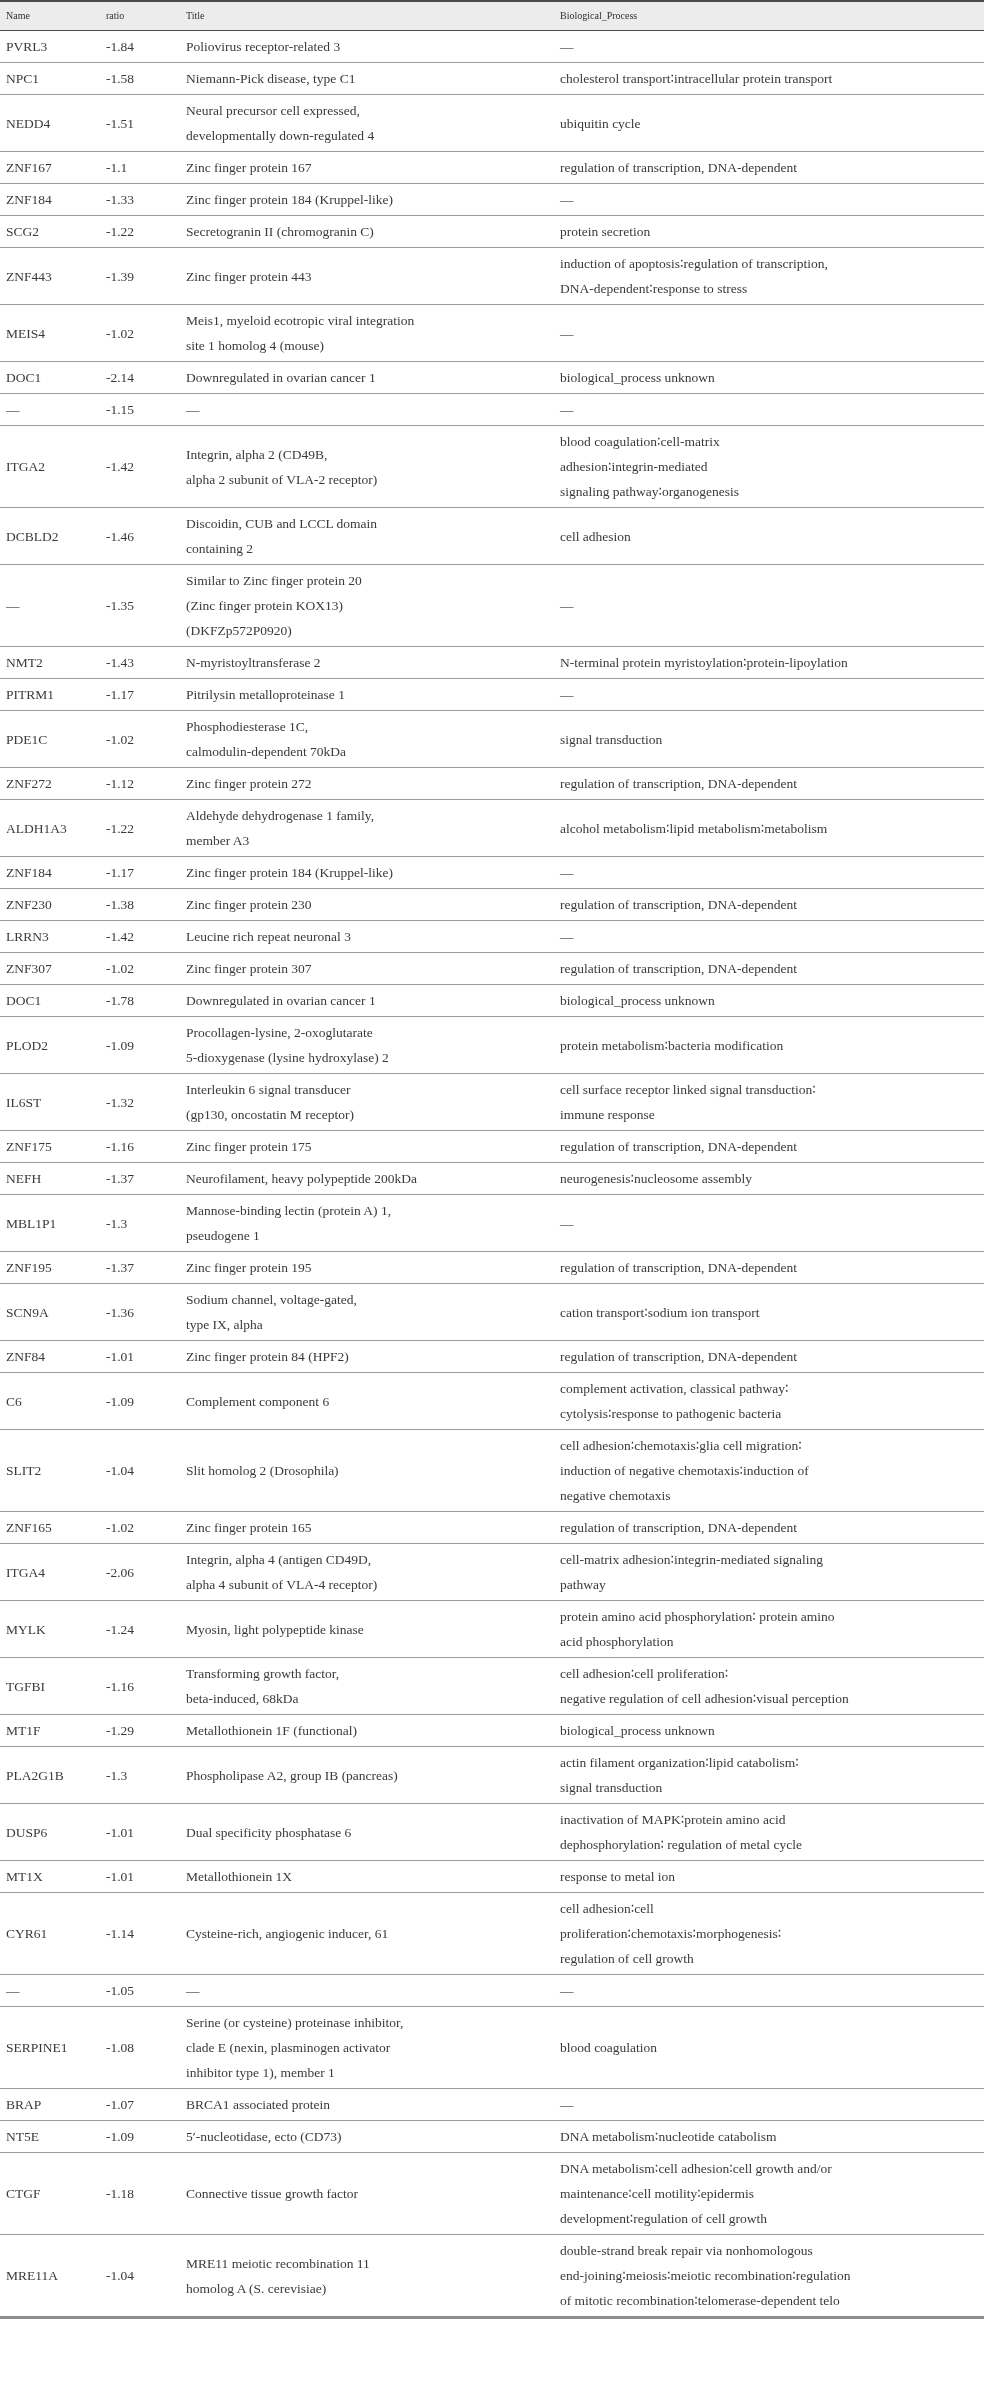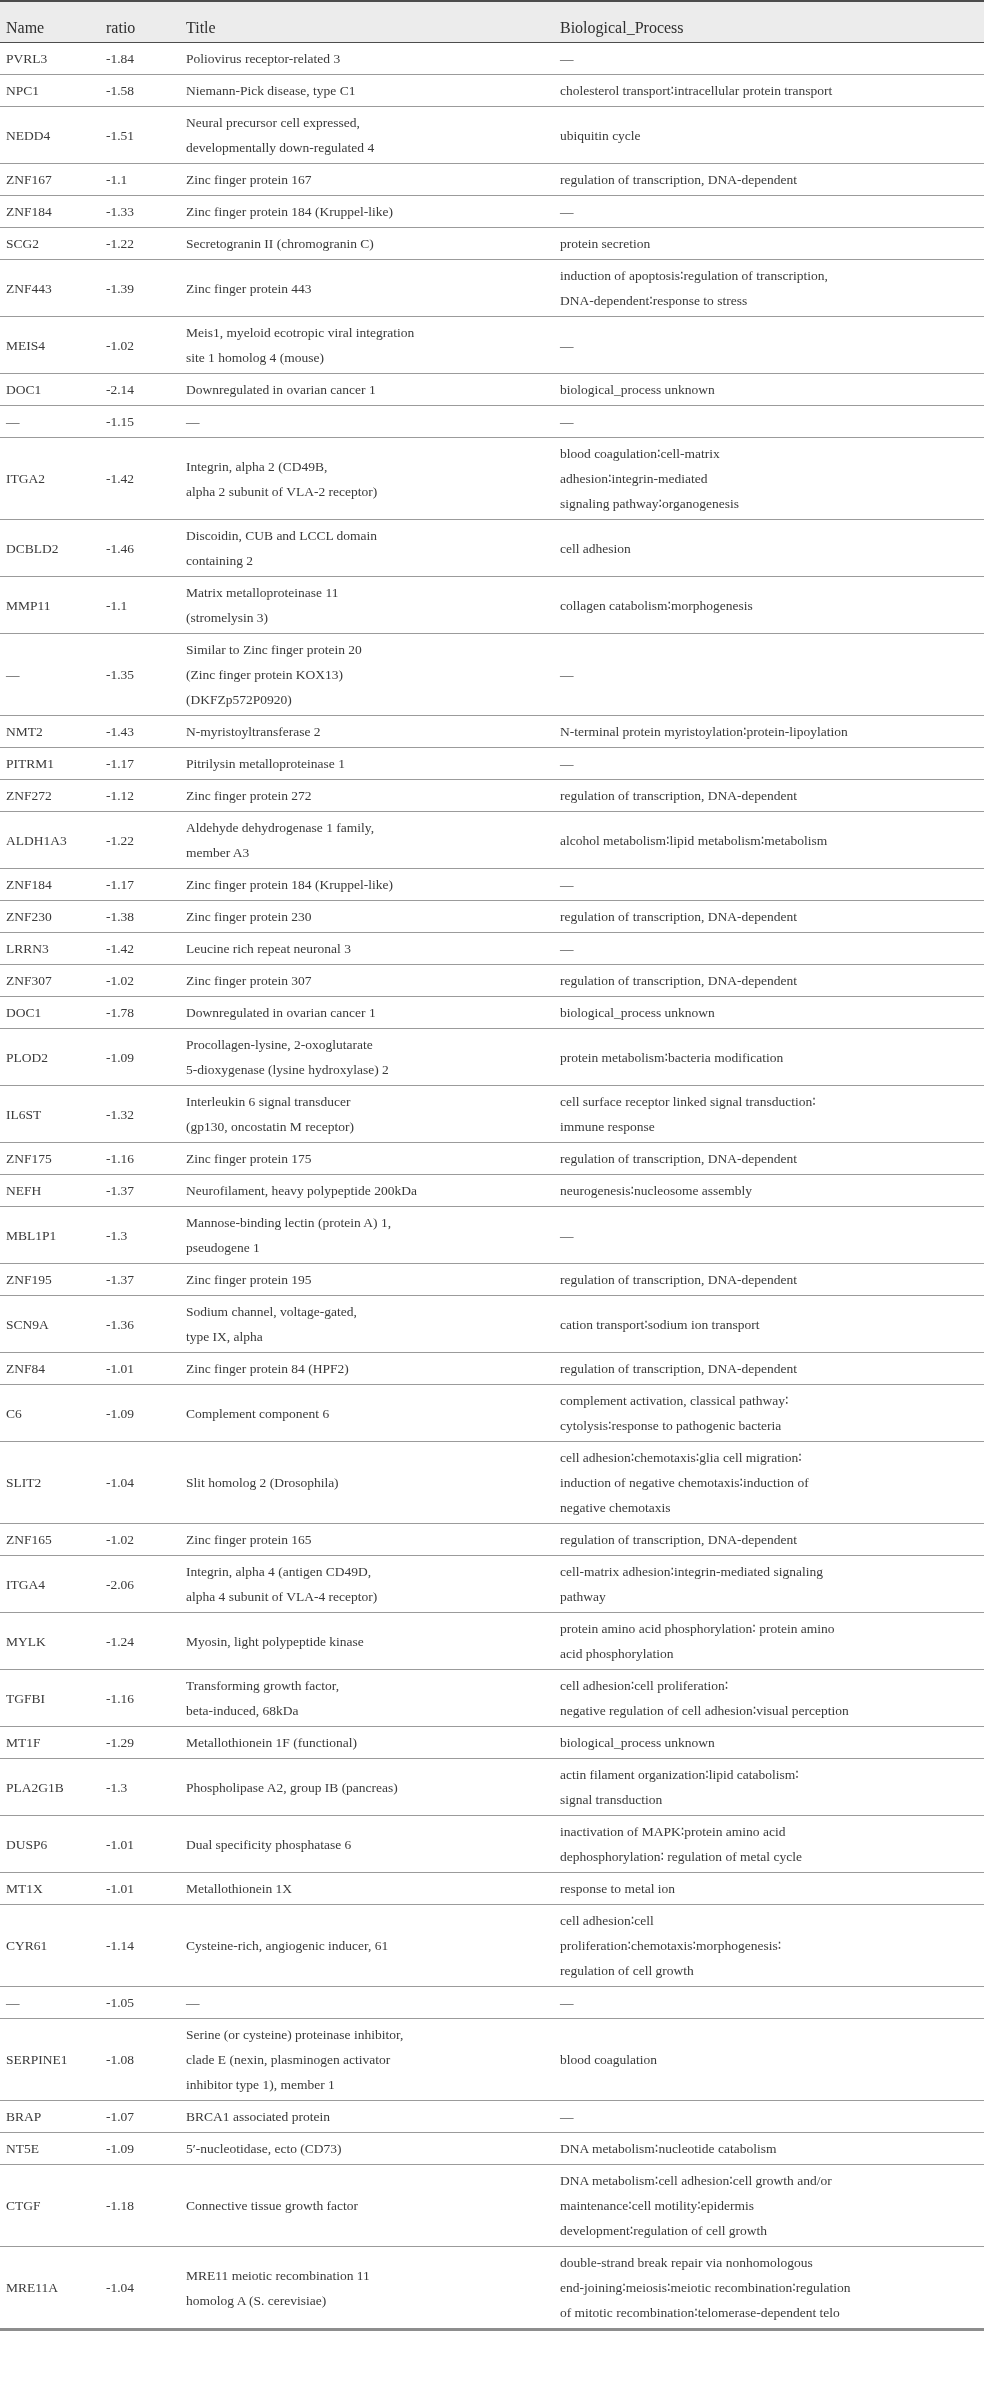--- a/index.html
+++ b/index.html
@@ -24,23 +24,23 @@
     font-size: 13.5px;
   }
   table.gene-table col.c-name    { width: 100px; }
   table.gene-table col.c-ratio   { width: 80px; }
   table.gene-table col.c-title   { width: 374px; }
   table.gene-table col.c-process { width: 430px; }
   table.gene-table thead th {
     background: #ececec;
     text-align: left;
     font-weight: normal;
-    font-size: 16px;
+    font-size: 10px;
     color: #2f2f2f;
-    padding: 16px 6px 4px 6px;
+    padding: 4px 6px 4px 6px;
     border-bottom: 1.5px solid #4c4c4c;
     line-height: 20px;
   }
   table.gene-table tbody td {
     vertical-align: middle;
     padding: 3px 6px;
     border-bottom: 1px solid #9b9b9b;
     line-height: 25px;
     white-space: pre-line;
     overflow: hidden;
@@ -143,45 +143,45 @@
 signaling pathway∶organogenesis</td>
         </tr>
         <tr>
           <td class="col-name">DCBLD2</td>
           <td class="col-ratio">-1.46</td>
           <td class="col-title">Discoidin, CUB and LCCL domain
 containing 2</td>
           <td class="col-process">cell adhesion</td>
         </tr>
         <tr>
-          <td class="col-name">MMP11</td>
-          <td class="col-ratio">-1.1</td>
-          <td class="col-title">Matrix metalloproteinase 11
-(stromelysin 3)</td>
-          <td class="col-process">collagen catabolism∶morphogenesis</td>
-        </tr>
-        <tr>
           <td class="col-name">—</td>
           <td class="col-ratio">-1.35</td>
           <td class="col-title">Similar to Zinc finger protein 20
 (Zinc finger protein KOX13)
 (DKFZp572P0920)</td>
           <td class="col-process">—</td>
         </tr>
         <tr>
           <td class="col-name">NMT2</td>
           <td class="col-ratio">-1.43</td>
           <td class="col-title">N-myristoyltransferase 2</td>
           <td class="col-process">N-terminal protein myristoylation∶protein-lipoylation</td>
         </tr>
         <tr>
           <td class="col-name">PITRM1</td>
           <td class="col-ratio">-1.17</td>
           <td class="col-title">Pitrilysin metalloproteinase 1</td>
           <td class="col-process">—</td>
+        </tr>
+        <tr>
+          <td class="col-name">PDE1C</td>
+          <td class="col-ratio">-1.02</td>
+          <td class="col-title">Phosphodiesterase 1C,
+calmodulin-dependent 70kDa</td>
+          <td class="col-process">signal transduction</td>
         </tr>
         <tr>
           <td class="col-name">ZNF272</td>
           <td class="col-ratio">-1.12</td>
           <td class="col-title">Zinc finger protein 272</td>
           <td class="col-process">regulation of transcription, DNA-dependent</td>
         </tr>
         <tr>
           <td class="col-name">ALDH1A3</td>
           <td class="col-ratio">-1.22</td>

